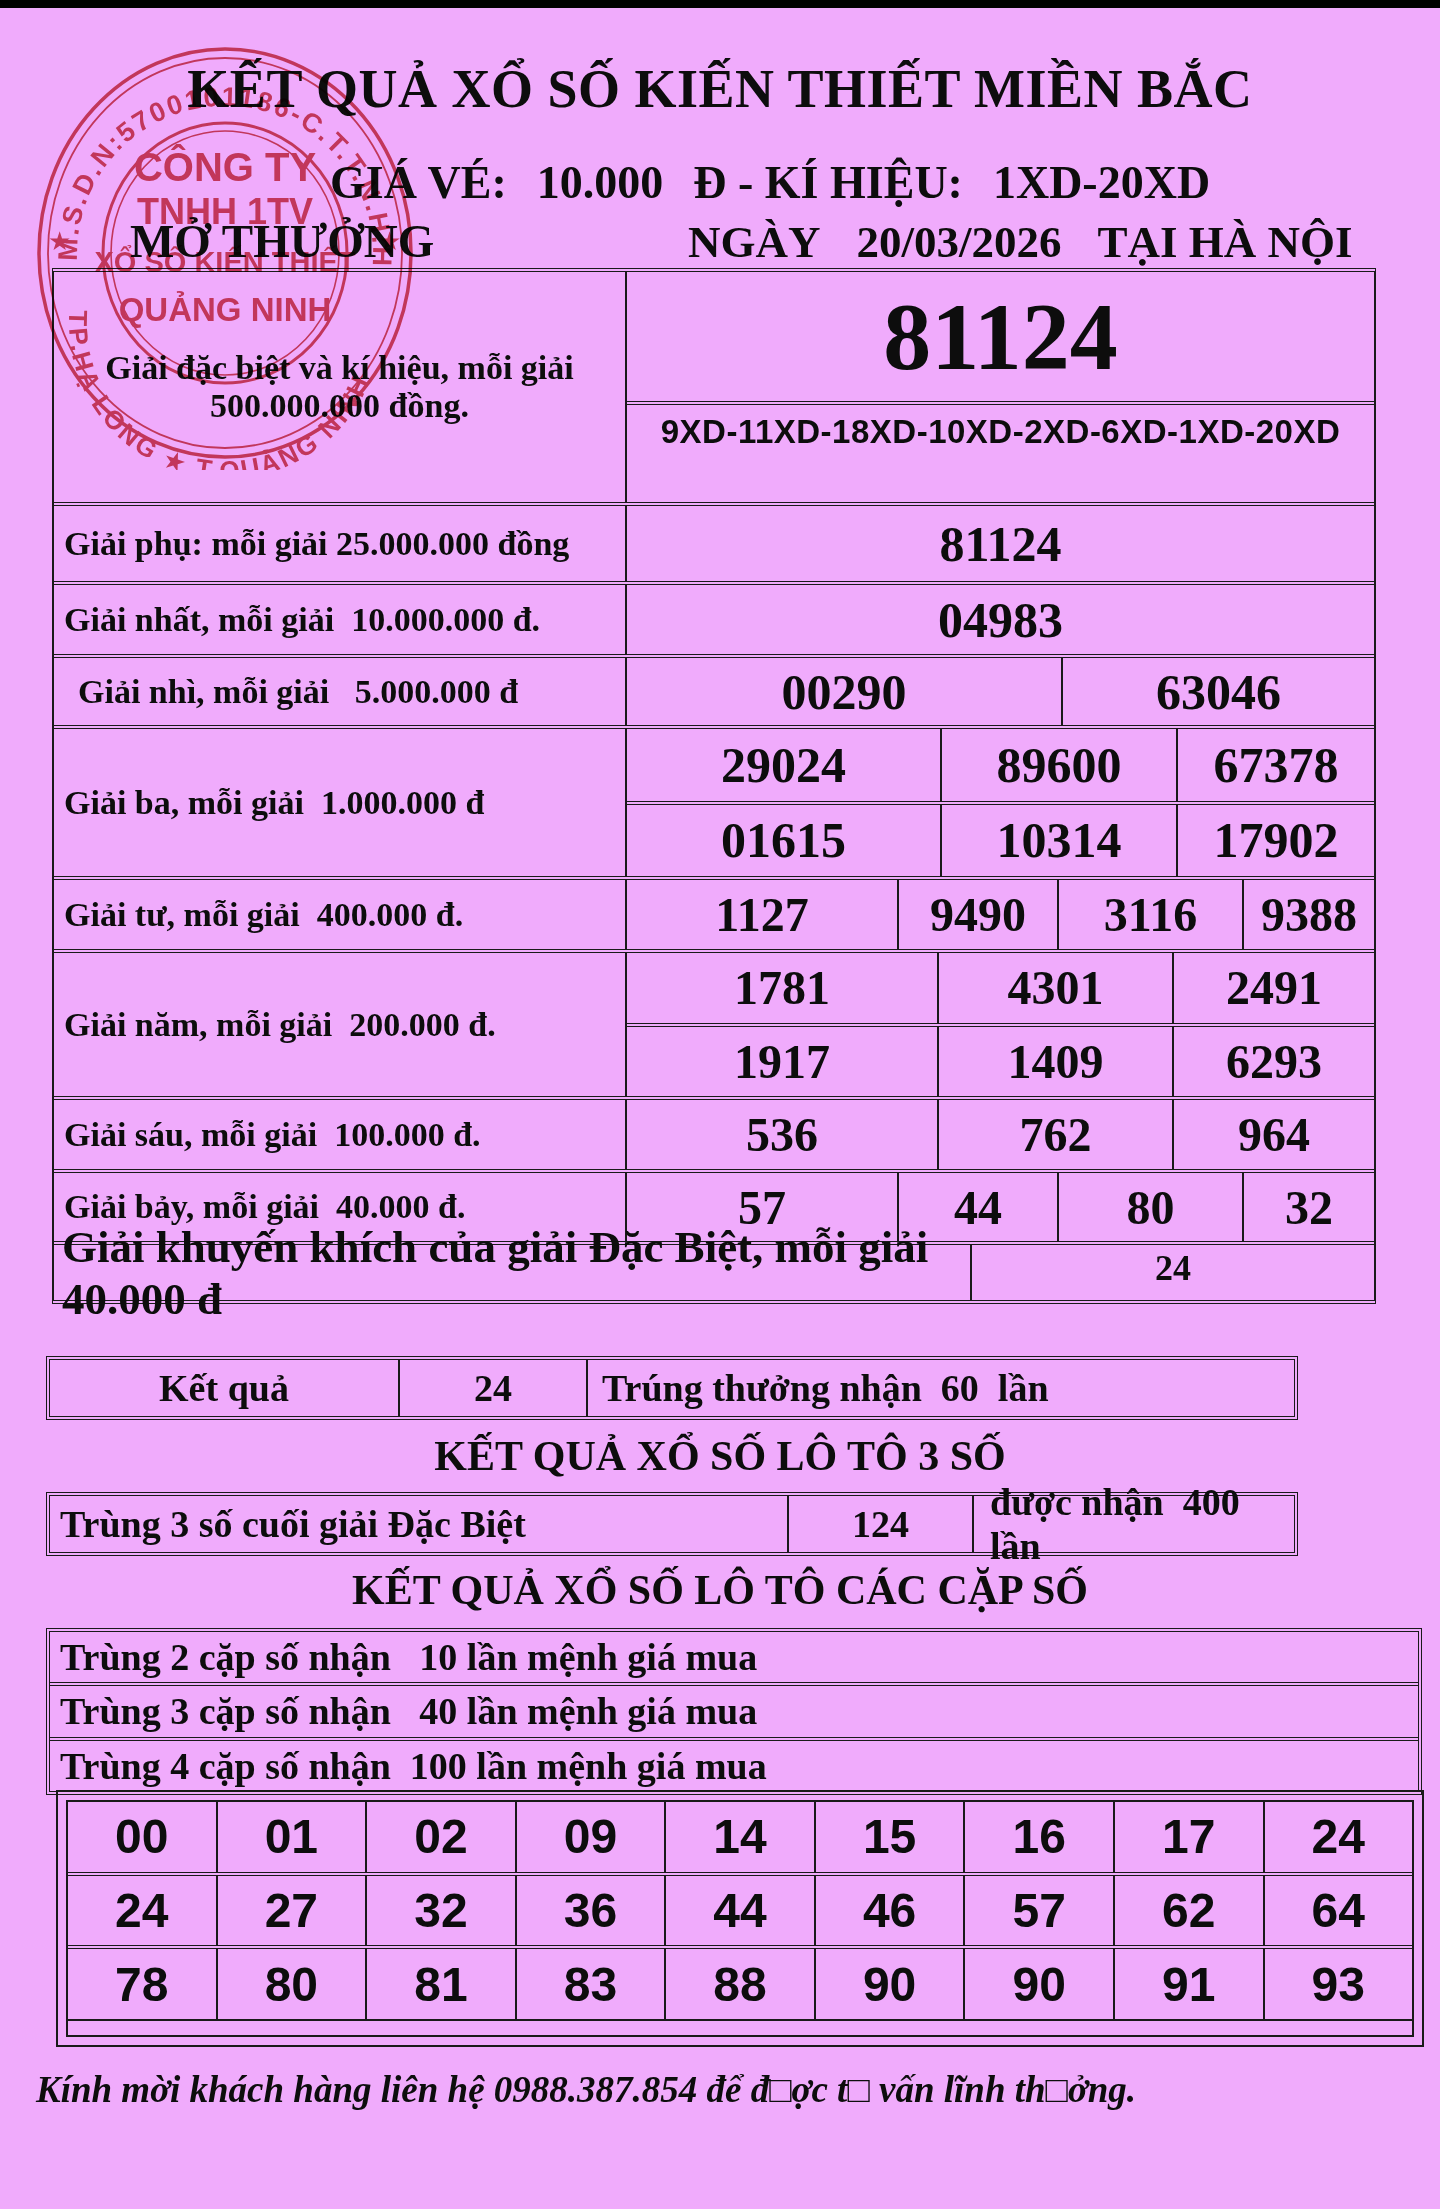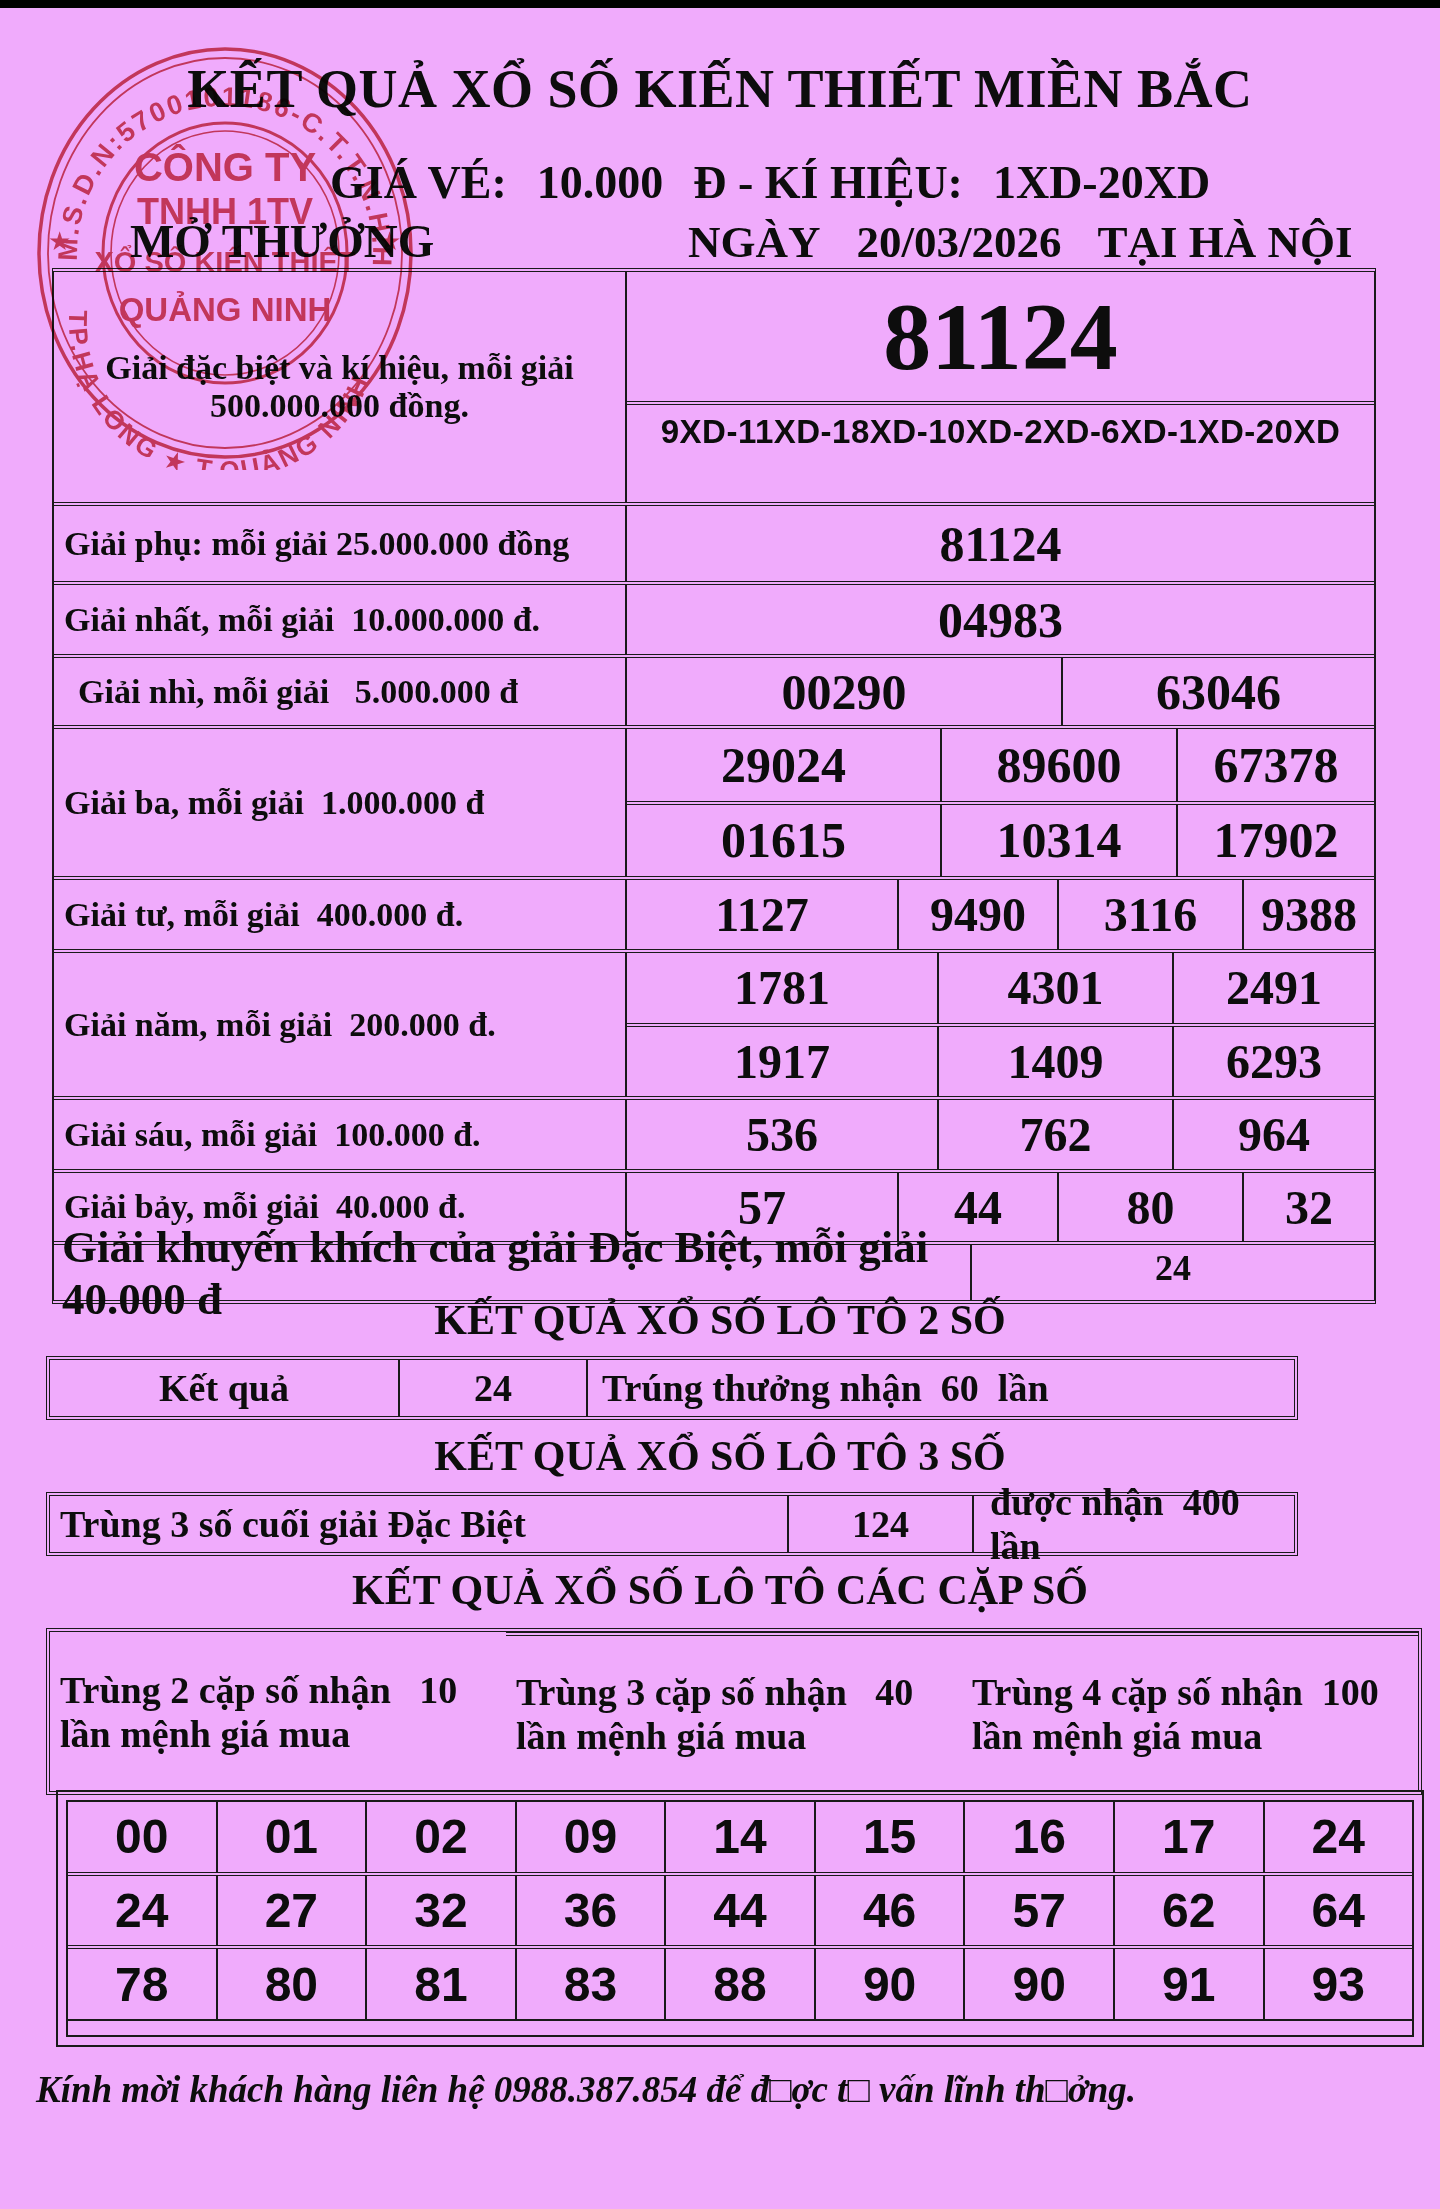--- a/index.html
+++ b/index.html
@@ -55,21 +55,21 @@
 
   
   .stable{position:absolute;left:46px;width:1252px;box-sizing:border-box;
           border:4px double #1a1a1a;display:flex;font-size:38px;font-weight:bold;}
   .scell{box-sizing:border-box;display:flex;align-items:center;}
   .scell.c{justify-content:center;}
   .scell.bl{border-left:2px solid #1a1a1a;}
   .scell.br{border-right:2px solid #1a1a1a;}
 
   .ptable{position:absolute;left:46px;top:1628px;width:1376px;height:167px;box-sizing:border-box;
-          border:4px double #1a1a1a;display:flex;flex-direction:row;}
+          border:4px double #1a1a1a;display:flex;flex-direction:column;}
   .prow{flex:1;display:flex;align-items:center;padding-left:10px;
         font-size:38px;font-weight:bold;}
   .prow + .prow{border-top:4px double #1a1a1a;}
 
   
   .gridbox{position:absolute;left:56px;top:1790px;width:1368px;height:257px;box-sizing:border-box;
            border:2px solid #1a1a1a;padding:8px;}
   .gridinner{width:100%;height:100%;box-sizing:border-box;border:2px solid #1a1a1a;
              display:flex;flex-direction:column;}
   .grow{flex:1;display:flex;}
@@ -209,21 +209,20 @@
       </div>
         </div>
     </div>
 
     <div class="mrow" style="height:59px;">
       <div class="kk-lbl pre">Giải khuyến khích của giải Đặc Biệt, mỗi giải  40.000 đ</div>
       <div class="kk-val">24</div>
     </div>
   </div>
 
-  <div class="sechead" style="top:1296px;">KẾT QUẢ XỔ SỐ LÔ TÔ 2 SỐ</div>
   <div class="stable" style="top:1356px;height:64px;">
     <div class="scell c pre" style="width:348px;">Kết quả</div>
     <div class="scell c bl br pre" style="width:190px;">24</div>
     <div class="scell pre" style="flex:1;padding-left:14px;">Trúng thưởng nhận  60  lần</div>
   </div>
 
   <div class="sechead" style="top:1432px;">KẾT QUẢ XỔ SỐ LÔ TÔ 3 SỐ</div>
   <div class="stable" style="top:1492px;height:64px;">
     <div class="scell pre" style="width:737px;padding-left:10px;">Trùng 3 số cuối giải Đặc Biệt</div>
     <div class="scell c bl br pre" style="width:187px;">124</div>

